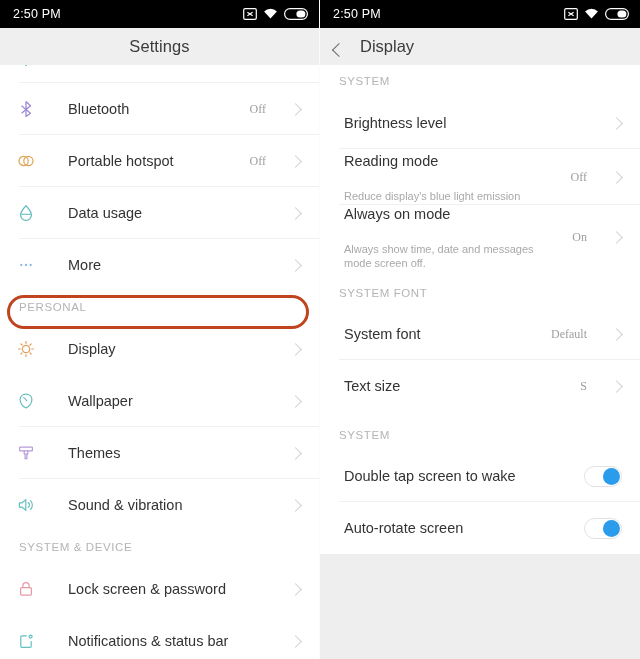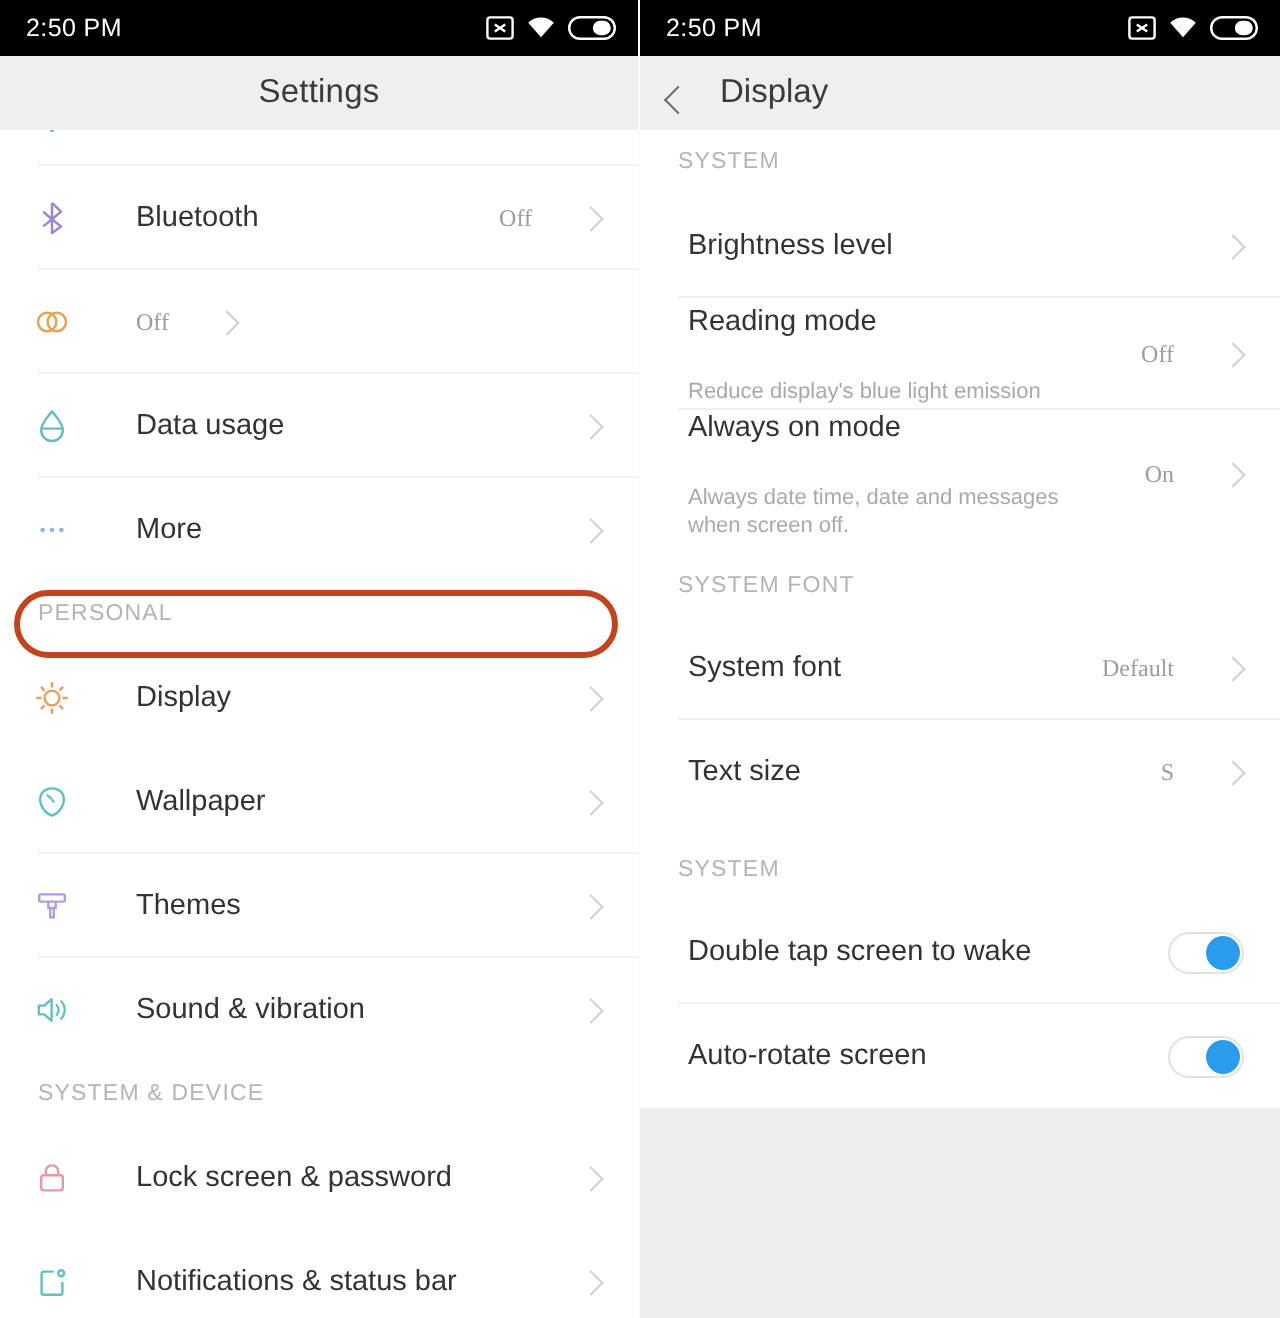--- a/index.html
+++ b/index.html
@@ -278,20 +278,23 @@
         <span class="sep"></span>
       </div>
 
       <div class="row">
         <span class="row-icon">
           <svg class="icon-svg" width="20" height="20" viewBox="0 0 20 20">
             <circle cx="7.6" cy="10" r="4.6" fill="none" stroke="#e0a558" stroke-width="1.25"></circle>
             <circle cx="12.4" cy="10" r="4.6" fill="none" stroke="#e0a558" stroke-width="1.25"></circle>
           </svg>
         </span>
+        <span class="row-body">
+          <span class="row-title">Portable hotspot</span>
+        </span>
         <span class="row-value">Off</span>
         <span class="chev"></span>
         <span class="sep"></span>
       </div>
 
       <div class="row">
         <span class="row-icon">
           <svg class="icon-svg" width="20" height="20" viewBox="0 0 20 20">
             <path d="M10 2.8 C10 2.8 4.6 8.4 4.6 12.1 A5.4 5.4 0 0 0 15.4 12.1 C15.4 8.4 10 2.8 10 2.8 Z" fill="none" stroke="#67bdc0" stroke-width="1.25"></path>
             <path d="M5.2 11.3 L14.8 11.3" stroke="#67bdc0" stroke-width="1.1"></path>
@@ -463,21 +466,21 @@
         </span>
         <span class="row-value">Off</span>
         <span class="chev"></span>
         <span class="sep"></span>
       </div>
 
 
       <div class="row two-line nosep">
         <span class="row-body row-nopad-label">
           <span class="row-title">Always on mode</span>
-          <span class="row-sub">Always date time, date and messages when screen off.</span>
+          <span class="row-sub">Always show time, date and messages mode screen off.</span>
         </span>
         <span class="row-value">On</span>
         <span class="chev"></span>
       </div>
 
       <div class="section-header spaced">SYSTEM FONT</div>
 
       <div class="row">
         <span class="row-body row-nopad-label">
           <span class="row-title">System font</span>

